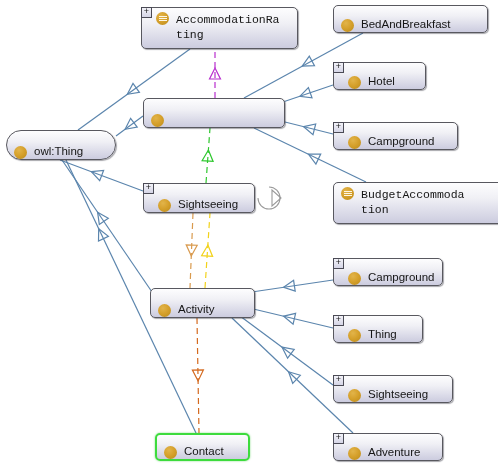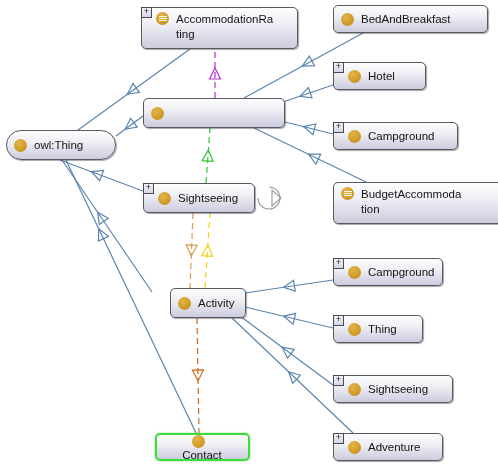--- a/index.html
+++ b/index.html
@@ -27,32 +27,31 @@
     pointer-events: none;
   }
   .node {
     position: absolute;
     box-sizing: border-box;
     border: 1px solid #58585f;
     border-radius: 5px;
     background: linear-gradient(to bottom, #fdfdfe 0%, #f0f0f5 38%, #dcdce9 72%, #ccccdf 100%);
     box-shadow: 1px 1px 1px rgba(60,60,70,0.45);
     display: flex;
-    align-items: center;
+    align-items: flex-end;
     padding: 0 8px 0 7px;
     z-index: 5;
   }
   .node.two-line {
     align-items: flex-start;
     padding-top: 4px;
   }
   .node.selected {
     border: 2px solid #3ddb3d;
     box-shadow: 0 0 2px rgba(60,200,60,0.7);
-    flex-direction: column;
   }
   .node-label {
     font-size: 11.5px;
     color: #151515;
     line-height: 15px;
     white-space: normal;
     letter-spacing: 0px;
   }
   .icon-circle {
     width: 13px;
@@ -105,20 +104,21 @@
   .expand-box span {
     position: relative;
     top: -1px;
     left: 0px;
   }
   .node.has-expand {
     padding-left: 14px;
   }
   .node.two-line .node-label {
     display: block;
+    font-family: Liberation Mono, monospace;
   }
 </style>
 </head>
 <body>
 
 <div id="canvas">
 
   <svg id="edge-layer" viewBox="0 0 498 469" width="498" height="469">
       <g>
         <line x1="190" y1="49" x2="78" y2="130" stroke="#5b85ad" stroke-width="1.2" fill="none"></line>
@@ -232,21 +232,21 @@
       </div>
       <div class="node two-line" style="left: 333px; top: 182px; width: 180px; height: 42px;">
         <span class="icon-list"></span>
         <span class="node-label">BudgetAccommoda<br>tion</span>
       </div>
       <div class="node has-expand" style="left: 333px; top: 258px; width: 110px; height: 28px;">
         <div class="expand-box"><span>+</span></div>
         <span class="icon-circle"></span>
         <span class="node-label">Campground</span>
       </div>
-      <div class="node" style="left: 150px; top: 288px; width: 76px; height: 30px; margin-left: 20px;">
+      <div class="node" style="left: 150px; top: 288px; width: 105px; height: 30px;">
         <span class="icon-circle"></span>
         <span class="node-label">Activity</span>
       </div>
       <div class="node has-expand" style="left: 333px; top: 315px; width: 90px; height: 28px;">
         <div class="expand-box"><span>+</span></div>
         <span class="icon-circle"></span>
         <span class="node-label">Thing</span>
       </div>
       <div class="node has-expand" style="left: 333px; top: 375px; width: 120px; height: 28px;">
         <div class="expand-box"><span>+</span></div>

